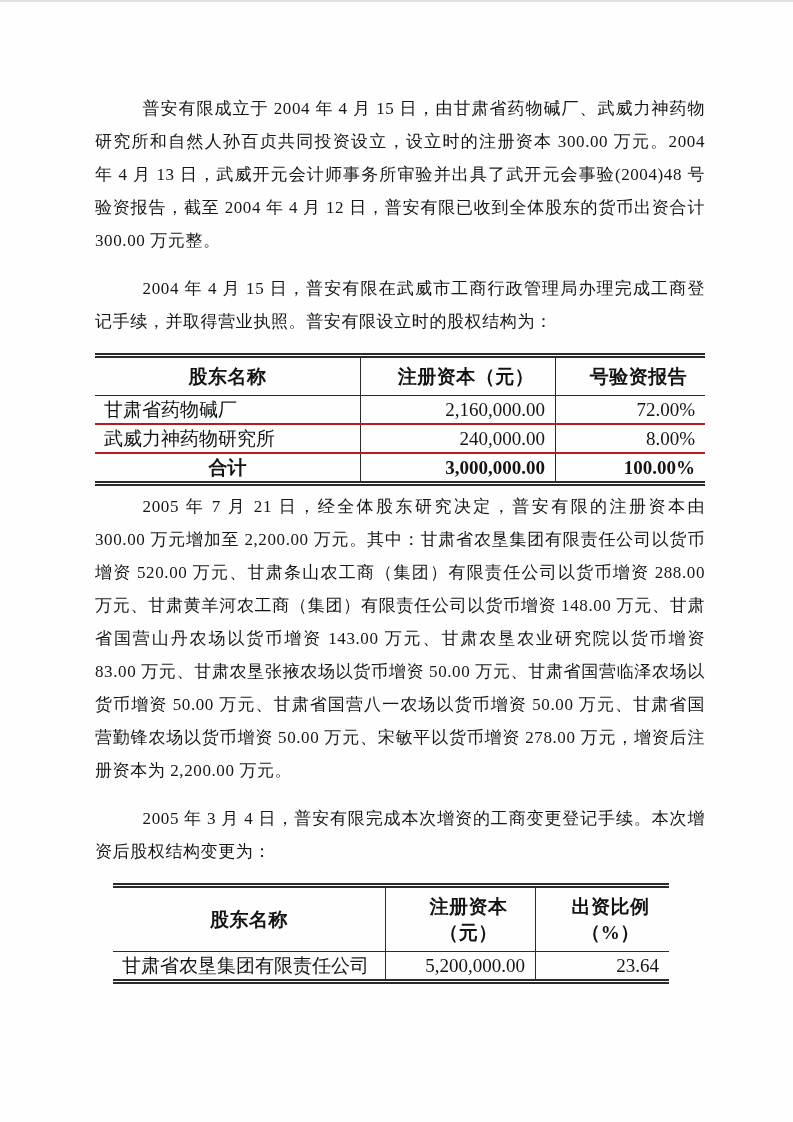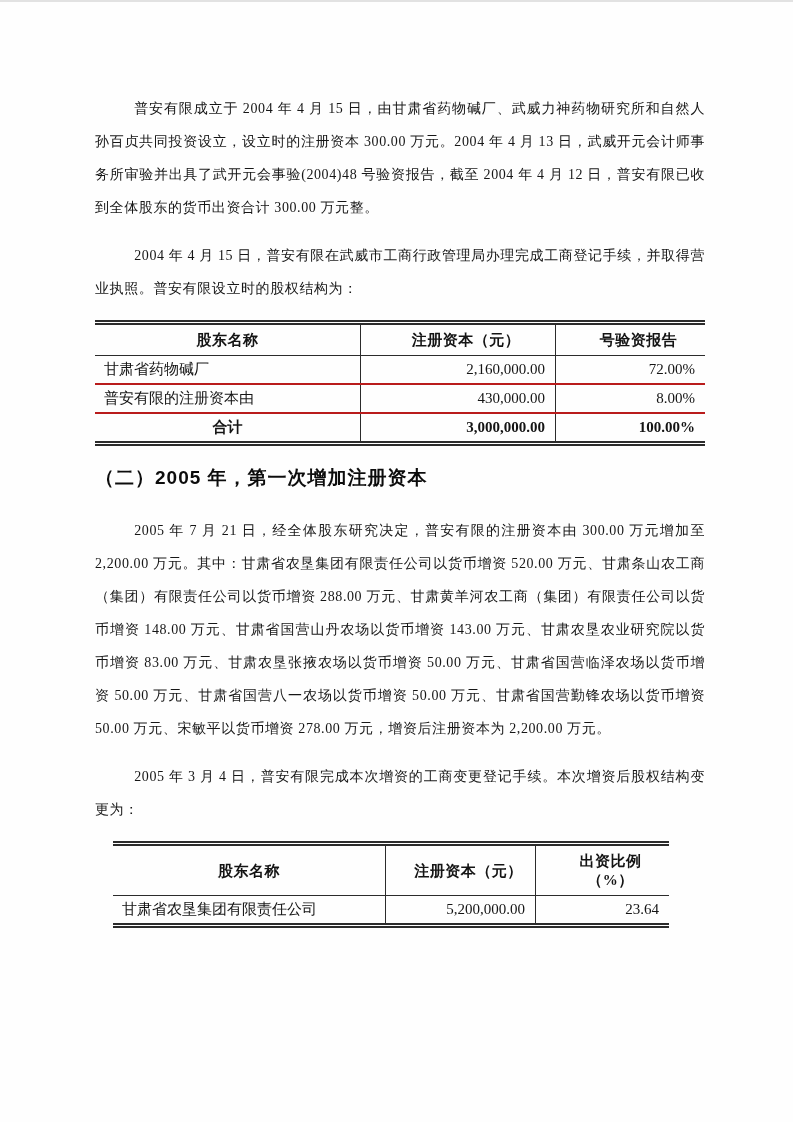--- a/index.html
+++ b/index.html
@@ -18,21 +18,21 @@
     color: #161616;
   }
   .content {
     position: absolute;
     left: 95px;
     top: 90px;
     width: 610px;
   }
   p.body-para {
     margin: 0 0 15px 0;
-    font-size: 14px;
+    font-size: 17px;
     line-height: 33px;
     text-align: justify;
     text-indent: 2.8em;
     letter-spacing: 0.6px;
   }
   h2.section-heading {
     font-family: "Liberation Sans", "DejaVu Sans", sans-serif;
     font-size: 19px;
     font-weight: bold;
     letter-spacing: 1px;
@@ -46,21 +46,21 @@
     margin: 2px 0 4px 0;
   }
   .tblwrap.second {
     width: 556px;
     margin-left: 18px;
     margin-top: 0;
   }
   table.equity {
     width: 100%;
     border-collapse: collapse;
-    font-size: 15px;
+    font-size: 19px;
     color: #141414;
   }
   table.equity th {
     font-weight: bold;
     text-align: center;
     padding: 6px 8px 5px 8px;
     border-bottom: 1.5px solid #2b2b2b;
     letter-spacing: 0.5px;
   }
   table.equity td {
@@ -116,34 +116,33 @@
             <th>号验资报告</th>
           </tr>
         </thead>
         <tbody>
           <tr>
             <td class="name-cell">甘肃省药物碱厂</td>
             <td class="num-cell">2,160,000.00</td>
             <td class="num-cell">72.00%</td>
           </tr>
           <tr>
-            <td class="name-cell">普安有限的注册资本由</td>
-            <td class="num-cell">430,000.00</td>
+            <td class="name-cell">武威力神药物研究所</td>
+            <td class="num-cell">240,000.00</td>
             <td class="num-cell">8.00%</td>
           </tr>
           <tr class="total-row">
             <td class="total-label">合计</td>
             <td class="num-cell">3,000,000.00</td>
             <td class="num-cell">100.00%</td>
           </tr>
         </tbody>
       </table>
     </div>
 
-    <h2 class="section-heading para-after-table">（二）2005 年，第一次增加注册资本</h2>
 
     <p class="body-para">2005 年 7 月 21 日，经全体股东研究决定，普安有限的注册资本由 300.00 万元增加至 2,200.00 万元。其中：甘肃省农垦集团有限责任公司以货币增资 520.00 万元、甘肃条山农工商（集团）有限责任公司以货币增资 288.00 万元、甘肃黄羊河农工商（集团）有限责任公司以货币增资 148.00 万元、甘肃省国营山丹农场以货币增资 143.00 万元、甘肃农垦农业研究院以货币增资 83.00 万元、甘肃农垦张掖农场以货币增资 50.00 万元、甘肃省国营临泽农场以货币增资 50.00 万元、甘肃省国营八一农场以货币增资 50.00 万元、甘肃省国营勤锋农场以货币增资 50.00 万元、宋敏平以货币增资 278.00 万元，增资后注册资本为 2,200.00 万元。</p>
 
 
     <p class="body-para">2005 年 3 月 4 日，普安有限完成本次增资的工商变更登记手续。本次增资后股权结构变更为：</p>
 
     <div class="tblwrap second">
       <table class="equity t2">
         <colgroup>
             <col class="c1">

